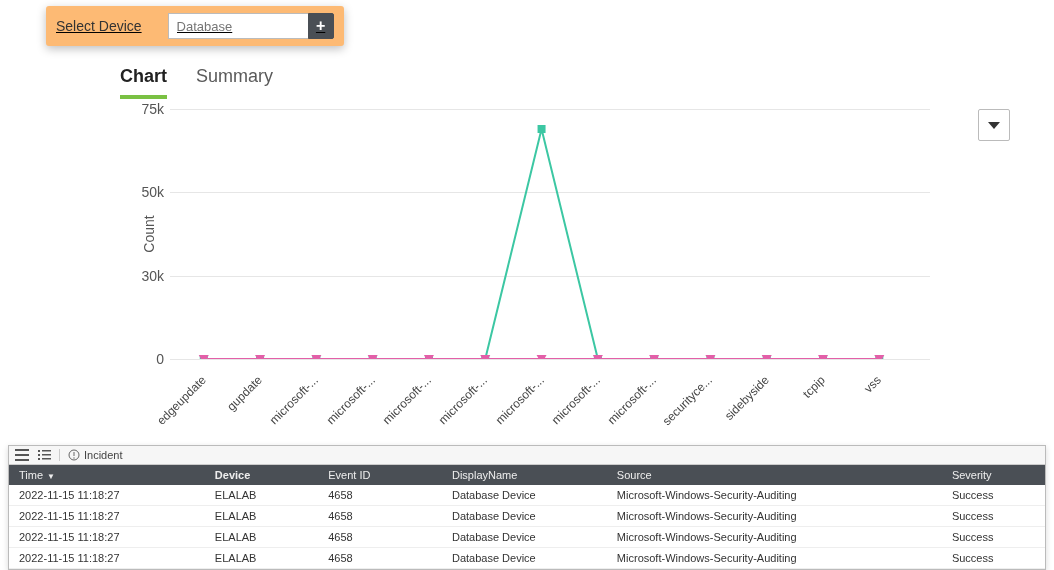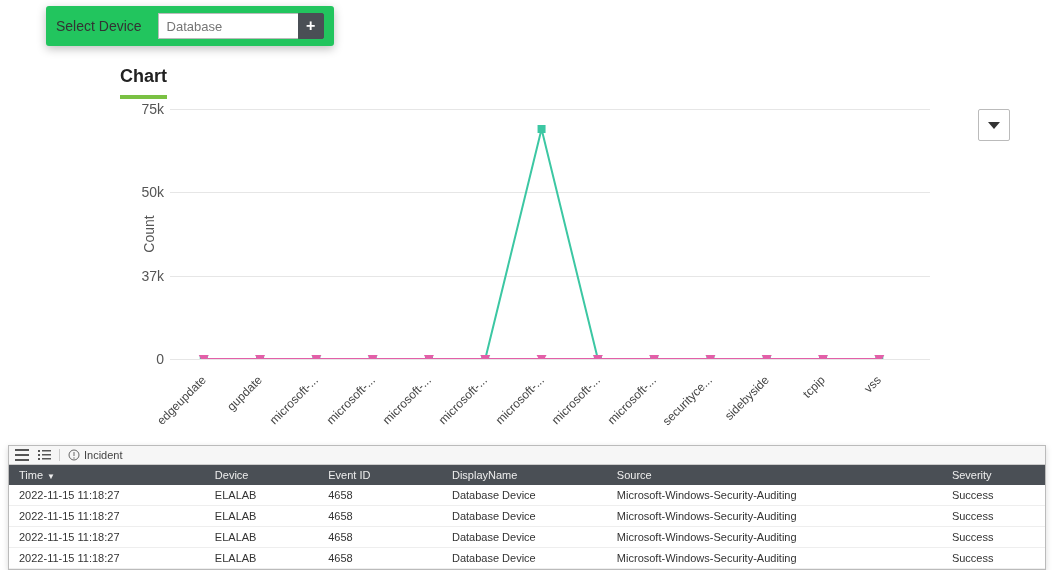--- a/index.html
+++ b/index.html
@@ -20,26 +20,28 @@
   }
   .tab-allevents {
     background: #e6e6e6;
     border-left: 4px solid #7ac143;
     padding: 8px 18px;
     font-size: 15px;
     color: #333;
     border-radius: 2px;
   }
   .device-card {
-    background: #22c55e;
+    background: #fdba74;
     border-radius: 3px;
     box-shadow: 0 3px 10px rgba(0,0,0,0.25);
     display: flex;
     align-items: center;
     padding: 7px 10px;
+    gap: 10px;
+    text-decoration: underline;
   }
   .device-label { font-size: 14px; color: #333; }
   .device-input-wrap {
     display: flex;
     align-items: stretch;
     padding-left: 16px;
   }
   .device-input {
     border: 1px solid #bbb;
     border-right: none;
@@ -272,31 +274,32 @@
       <div class="device-add">
         <span>+</span>
       </div>
     </div>
   </div>
 </div>
 
 <div class="chart-card">
   <div class="chart-tabs">
     <div class="chart-tab active">Chart</div>
+    <div class="chart-tab">Summary</div>
   </div>
   <div class="chart-body">
     <div class="chart-options-btn">
       <span class="chevron-down"></span>
     </div>
     <div class="plot-area" id="plot-area" style="width: 760px;">
       <div class="y-axis-label">Count</div>
 
     <div class="y-tick" style="top: 250px;">0</div>
         <div class="grid-line" style="top: 250px;"></div>
-        <div class="y-tick" style="top: 166.667px;">37k</div>
+        <div class="y-tick" style="top: 166.667px;">30k</div>
         <div class="grid-line" style="top: 166.667px;"></div>
         <div class="y-tick" style="top: 83.3333px;">50k</div>
         <div class="grid-line" style="top: 83.3333px;"></div>
         <div class="y-tick" style="top: 0px;">75k</div>
         <div class="grid-line" style="top: 0px;"></div>
         <svg class="chart-svg" viewBox="0 0 760 250">
           <path d="M33.77777777777778 250 L90.07407407407408 250 L146.37037037037038 250 L202.66666666666669 250 L258.96296296296293 250 L315.25925925925924 250 L371.55555555555554 20 L427.85185185185185 250 L484.14814814814815 250 L540.4444444444445 250 L596.7407407407408 250 L653.0370370370371 250 L709.3333333333334 250 " fill="none" stroke="#3cc7a3" stroke-width="2"></path>
           <rect x="29.77777777777778" y="246" width="8" height="8" fill="#3cc7a3"></rect>
           <rect x="86.07407407407408" y="246" width="8" height="8" fill="#3cc7a3"></rect>
           <rect x="142.37037037037038" y="246" width="8" height="8" fill="#3cc7a3"></rect>
@@ -354,21 +357,21 @@
           <circle cx="6" cy="9" r="0.7" fill="#666"></circle>
         </svg>
         <span>Incident</span>
       </span>
     </div>
   </div>
   <table class="data-table">
     <thead>
         <tr id="thead-row">
           <th style="width: 190px;">Time<span class="sort-ind">▼</span></th>
-          <th style="width: 110px;">Device</th>
+          <th style="width: 110px; font-weight: bold;">Device</th>
           <th style="width: 120px;">Event ID</th>
           <th style="width: 160px;">DisplayName</th>
           <th style="width: 325px;">Source</th>
           <th style="width: 100px;">Severity</th>
         </tr>
       </thead>
     <tbody id="tbody">
         <tr>
           <td>2022-11-15 11:18:27</td>
           <td>ELALAB</td>

